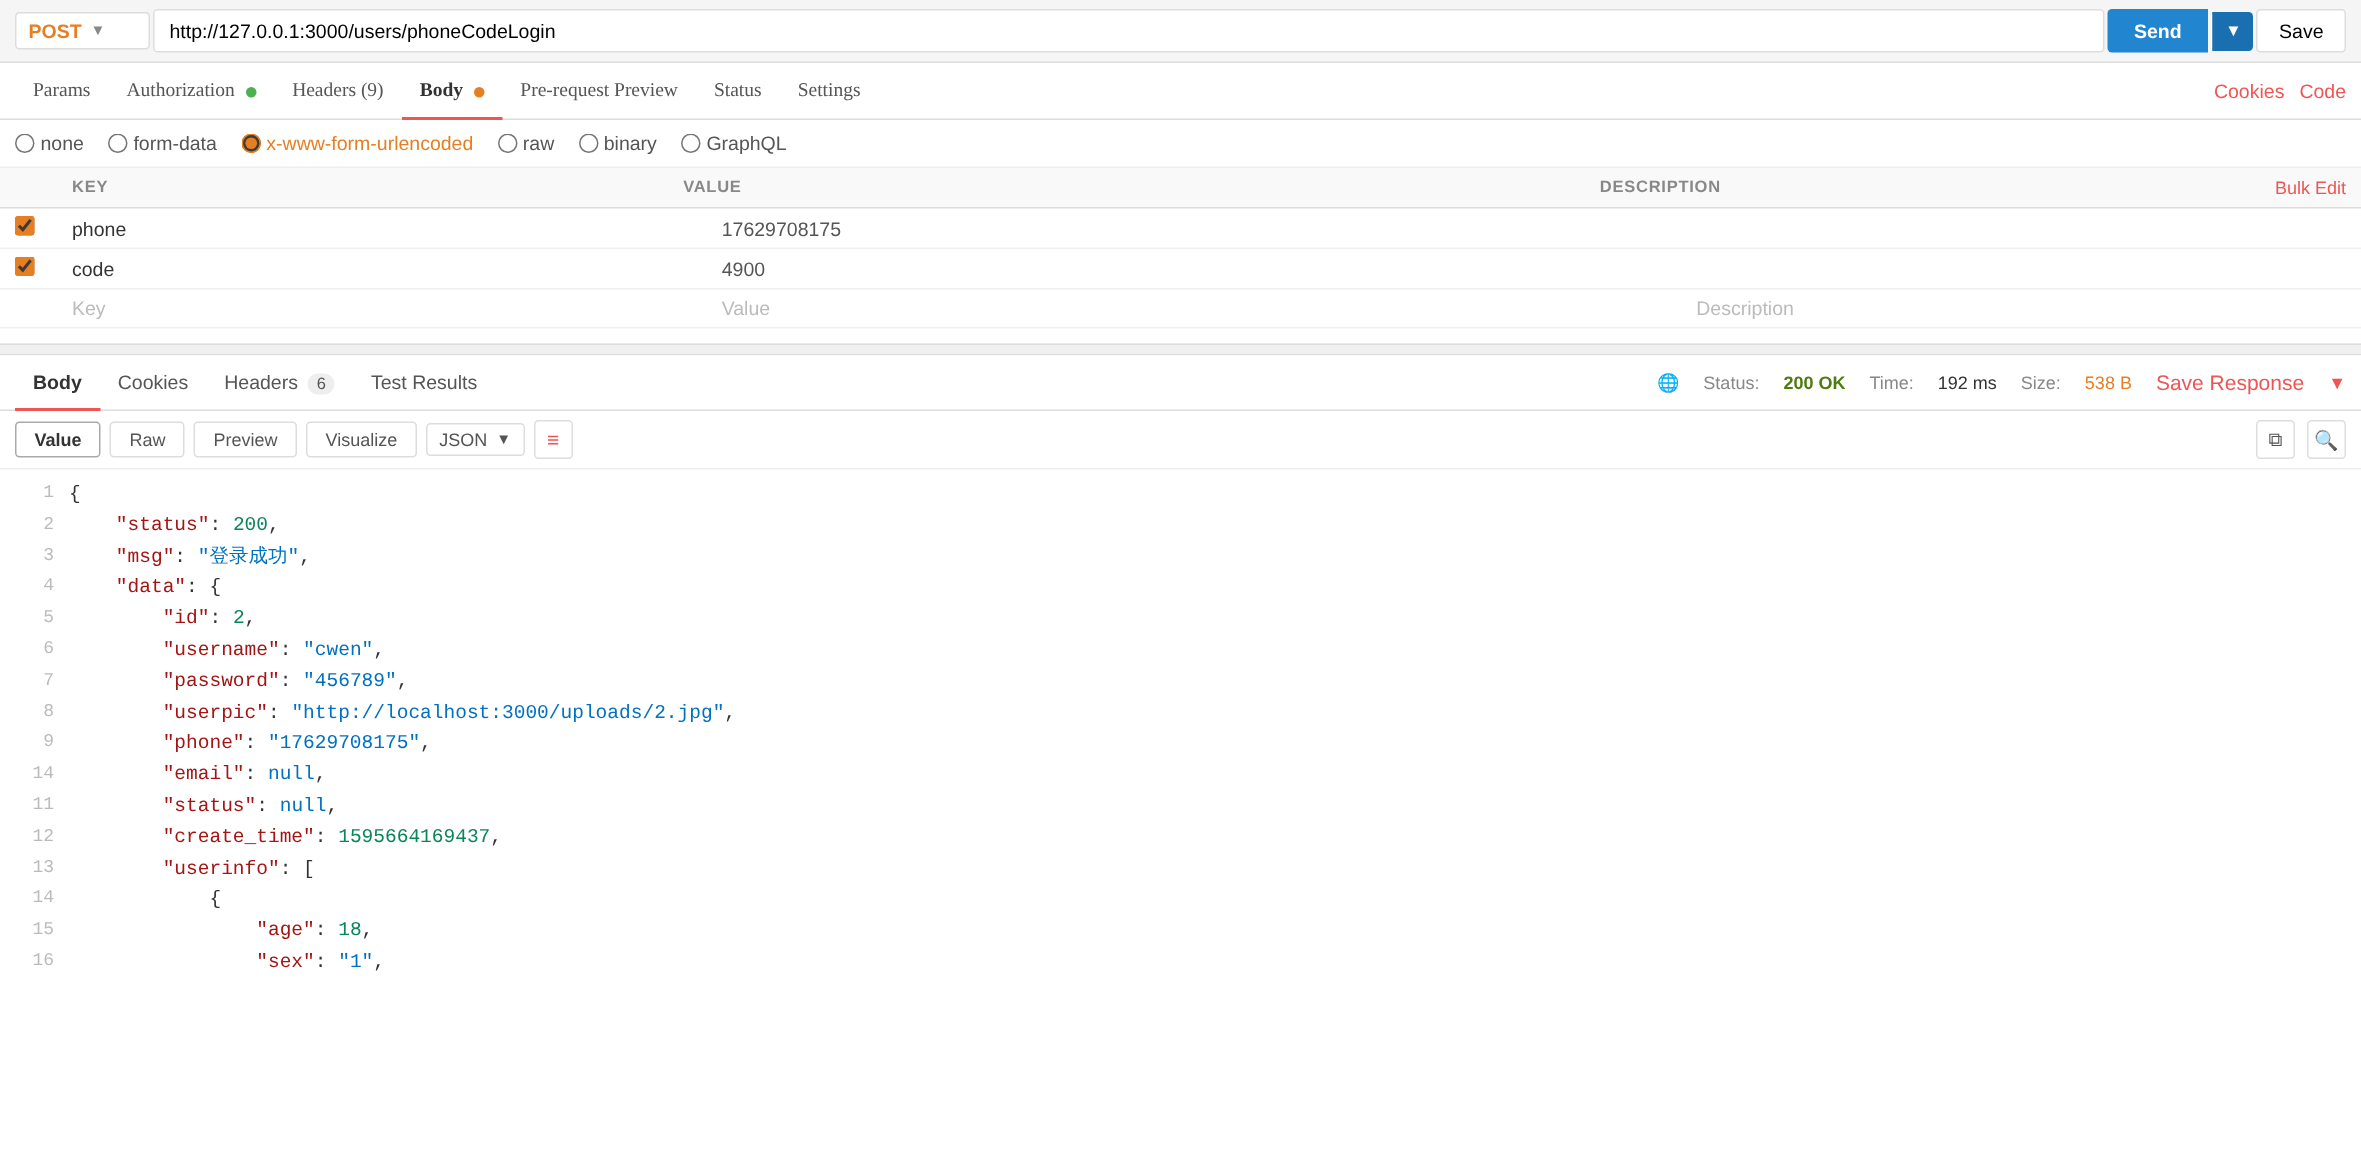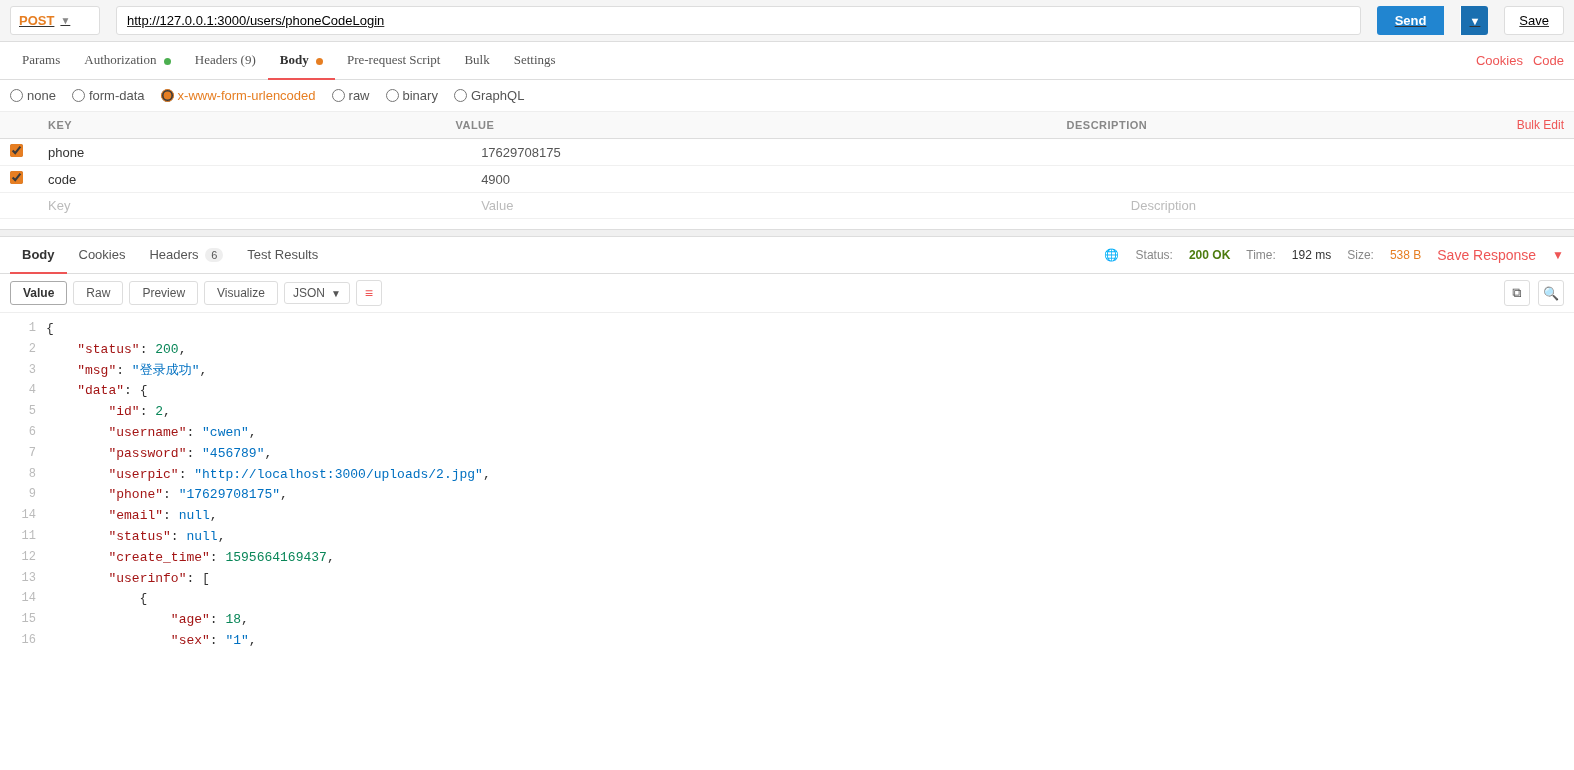--- a/index.html
+++ b/index.html
@@ -1,25 +1,25 @@
 <!DOCTYPE html>
 <html><head>
   <meta charset="utf-8">
   <style>
     * { box-sizing: border-box; margin: 0; padding: 0; }
     body { font-family: Arial, sans-serif; font-size: 13px; background: #fff; color: #333; overflow: hidden; }
 
     
     .top-bar {
       display: flex;
+      align-items: center;
       padding: 6px 10px;
       background: #f5f5f5;
       border-bottom: 1px solid #ddd;
-      gap: 16px;
-      text-decoration: underline;
+      gap: 2px;
     }
     .method-select {
       display: flex;
       align-items: center;
       background: #fff;
       border: 1px solid #ddd;
       border-radius: 3px;
       padding: 4px 8px;
       font-size: 13px;
       font-weight: bold;
@@ -307,22 +307,22 @@
   <button class="send-btn">Send</button>
   <button class="send-arrow">▼</button>
   <button class="save-btn">Save</button>
 </div>
 
 <div class="req-tabs">
   <div class="req-tab">Params</div>
   <div class="req-tab">Authorization <span class="dot dot-green"></span></div>
   <div class="req-tab">Headers (9)</div>
   <div class="req-tab active">Body <span class="dot dot-orange"></span></div>
-  <div class="req-tab">Pre-request Script</div>
-  <div class="req-tab">Bulk</div>
+  <div class="req-tab">Pre-request Preview</div>
+  <div class="req-tab">Status</div>
   <div class="req-tab">Settings</div>
   <div class="req-tabs-right">
     <span>Cookies</span>
     <span>Code</span>
   </div>
 </div>
 
 <div class="body-type-bar">
   <label class="radio-opt">
     <input type="radio" name="bodytype" style=""> none

